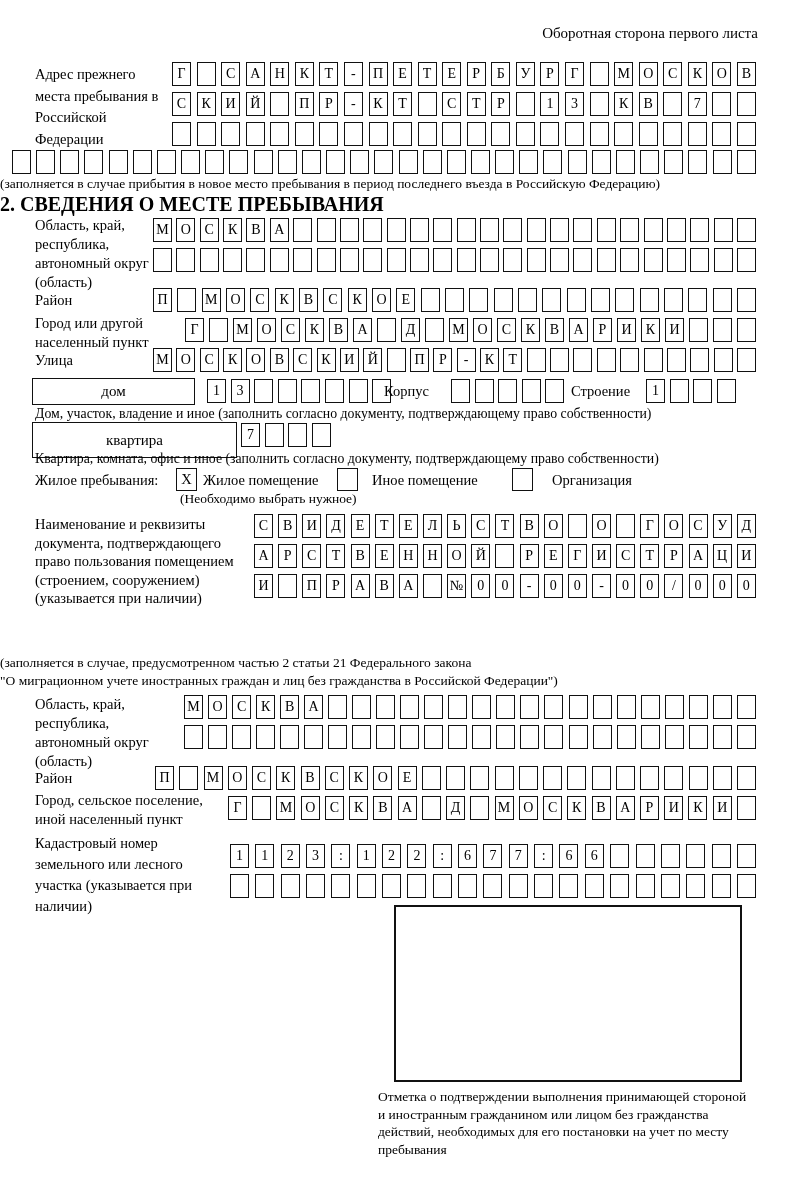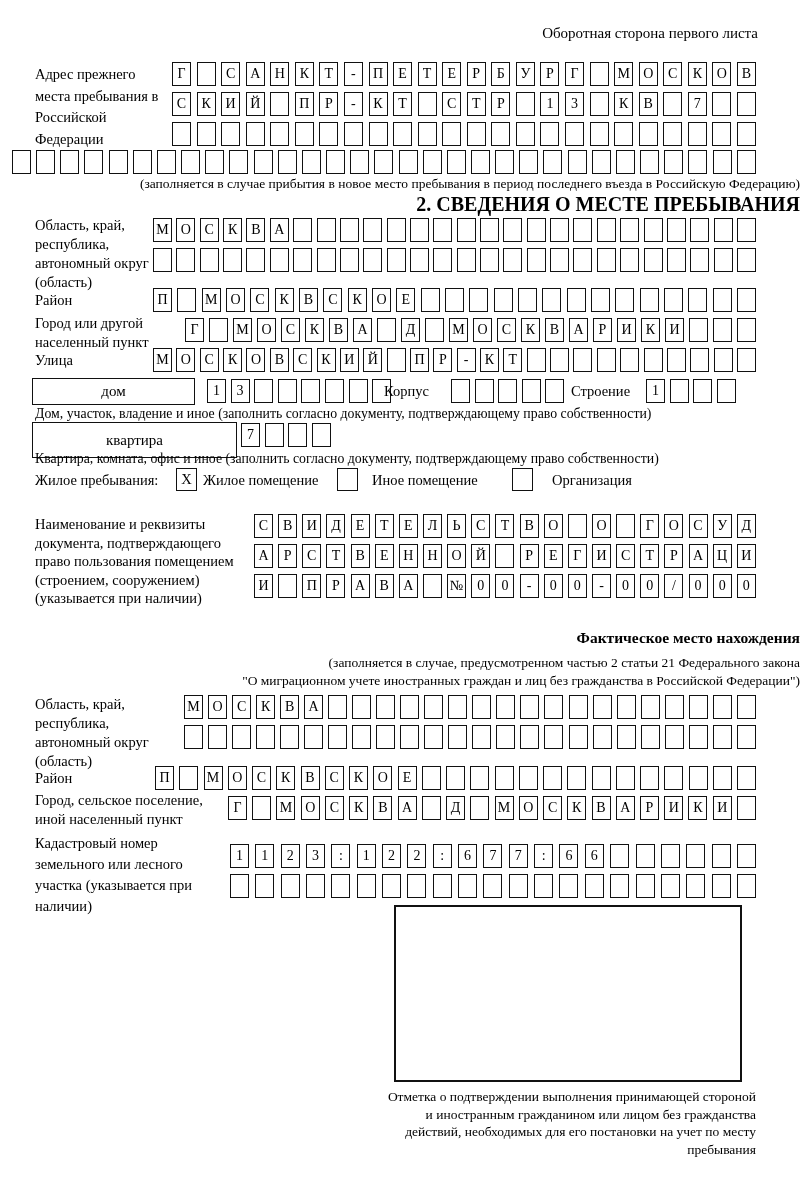--- a/index.html
+++ b/index.html
@@ -1,21 +1,21 @@
 <!DOCTYPE html>
 <html><head>
 <meta charset="utf-8">
 <style>
   html,body{margin:0;padding:0;background:#fff;}
   .page{position:relative;width:800px;height:1180px;background:#fff;color:#000;
         font-family:"Liberation Serif","DejaVu Serif",serif;overflow:hidden;}
   .abs{position:absolute;}
   .lbl{font-size:14.5px;line-height:19px;}
   .cap{font-size:13.5px;}
-  .center{text-align:right;}
+  .center{text-align:left;}
   .bold{font-weight:bold;}
   .cellrow{position:absolute;right:44px;display:flex;justify-content:space-between;}
   .cellgroup{position:absolute;display:flex;gap:4.6px;}
   .cell{flex:0 0 19px;width:19px;height:24px;border:1.7px solid #111;box-sizing:border-box;
         font-size:14px;line-height:21px;text-align:center;background:#fff;}
   .widebox{position:absolute;border:1.9px solid #111;box-sizing:border-box;
            display:flex;align-items:center;justify-content:center;font-size:15px;}
   .chk{position:absolute;width:21px;height:23px;border:1.8px solid #111;box-sizing:border-box;
        font-size:14.5px;line-height:20px;text-align:center;}
   .bigbox{position:absolute;border:2px solid #111;box-sizing:border-box;background:#fff;}
@@ -325,20 +325,21 @@
     </div>
   <div class="abs" style="left:35px;top:451px;font-size:13.8px;">Квартира, комната, офис и иное (заполнить согласно документу, подтверждающему право собственности)</div>
 
   <div class="abs lbl" style="left:35px;top:471px;">Жилое пребывания:</div>
   <div class="chk" style="left:176px;top:468px;">X</div>
   <div class="abs lbl" style="left:203px;top:471px;">Жилое помещение</div>
   <div class="chk" style="left:337px;top:468px;"></div>
   <div class="abs lbl" style="left:372px;top:471px;">Иное помещение</div>
   <div class="chk" style="left:512px;top:468px;"></div>
   <div class="abs lbl" style="left:552px;top:471px;">Организация</div>
+  <div class="abs cap center" style="left:180px;top:491px;width:300px;">(Необходимо выбрать нужное)</div>
 
   <div class="abs lbl" style="left:35px;top:515px;width:214px;line-height:18.6px;">Наименование и реквизиты документа, подтверждающего право пользования помещением (строением, сооружением) (указывается при наличии)</div>
   <div class="cellrow" style="left:254px;top:514px;">
       <div class="cell">С</div>
       <div class="cell">В</div>
       <div class="cell">И</div>
       <div class="cell">Д</div>
       <div class="cell">Е</div>
       <div class="cell">Т</div>
       <div class="cell">Е</div>
@@ -397,21 +398,20 @@
       <div class="cell">0</div>
       <div class="cell">-</div>
       <div class="cell">0</div>
       <div class="cell">0</div>
       <div class="cell">/</div>
       <div class="cell">0</div>
       <div class="cell">0</div>
       <div class="cell">0</div>
     </div>
 
-  <div class="abs bold center" style="left:0;top:629px;width:800px;font-size:15.5px;">Фактическое место нахождения</div>
   <div class="abs cap center" style="left:0;top:655px;width:800px;">(заполняется в случае, предусмотренном частью 2 статьи 21 Федерального закона</div>
   <div class="abs cap center" style="left:0;top:673px;width:800px;">"О миграционном учете иностранных граждан и лиц без гражданства в Российской Федерации")</div>
 
   <div class="abs lbl" style="left:35px;top:695px;width:134px;">Область, край, республика, автономный округ (область)</div>
   <div class="cellrow" style="left:184px;top:695px;">
       <div class="cell">М</div>
       <div class="cell">О</div>
       <div class="cell">С</div>
       <div class="cell">К</div>
       <div class="cell">В</div>

